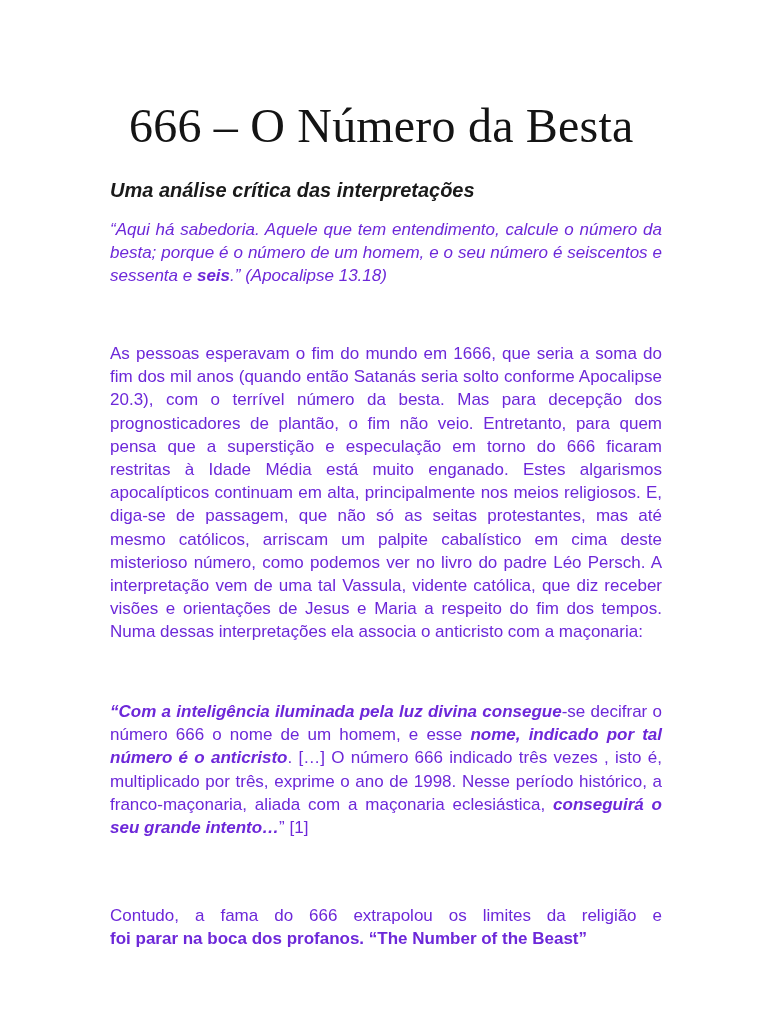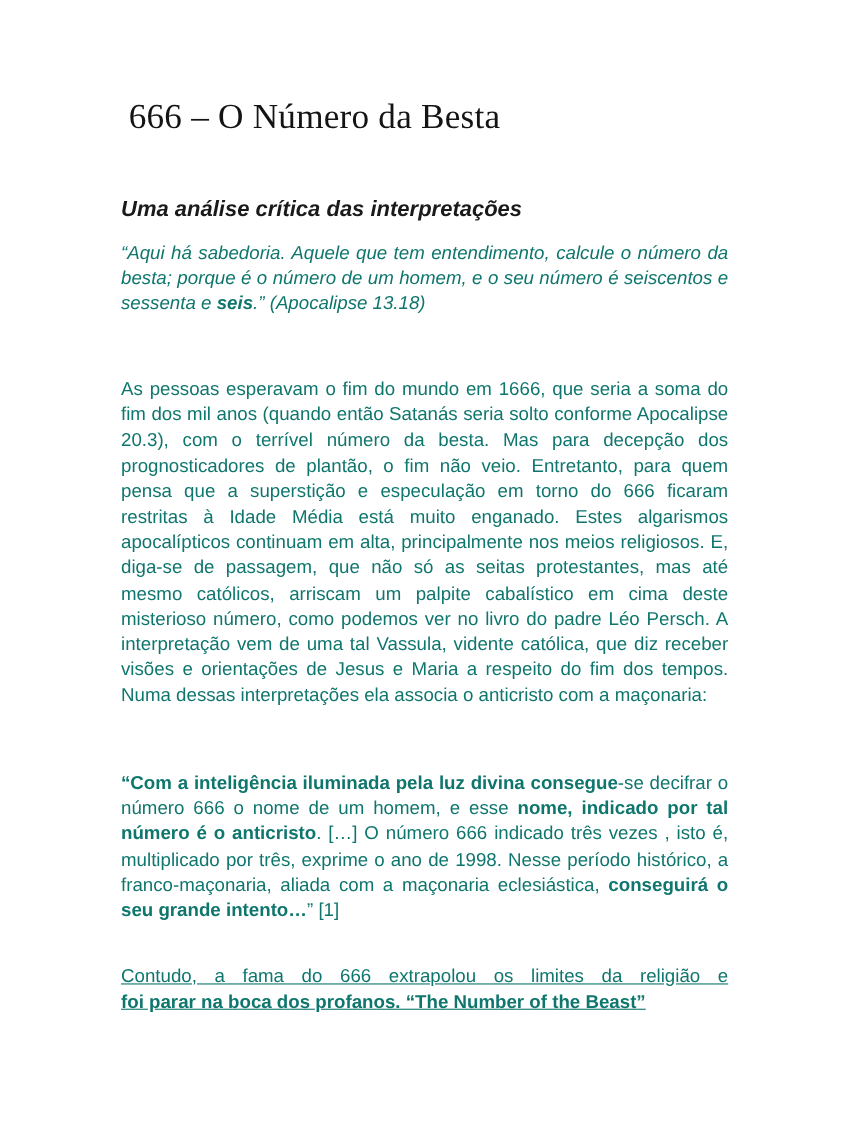--- a/index.html
+++ b/index.html
@@ -18,24 +18,24 @@
     box-sizing: border-box;
   }
   .content {
     position: absolute;
     left: 110px;
     top: 0;
     width: 550px;
   }
   .doc-title {
     font-family: "Liberation Serif", "DejaVu Serif", serif;
-    font-size: 32px;
+    font-size: 48px;
     font-weight: 400;
     color: #141414;
-    margin: 4px;
+    margin: 16px;
     padding: 0;
     letter-spacing: 0.2px;
     line-height: 1.1;
     position: absolute;
     left: 3px;
     top: 84px;
     white-space: nowrap;
   }
   .subtitle {
     font-family: "Liberation Sans", "DejaVu Sans", sans-serif;
@@ -44,21 +44,21 @@
     font-style: italic;
     color: #1a1a1a;
     position: absolute;
     left: 0;
     top: 178px;
     line-height: 1.25;
   }
   p.body-par {
     font-family: "Liberation Sans", "DejaVu Sans", sans-serif;
     font-size: 17px;
-    color: #0f766e;
+    color: #6d28d9;
     text-align: justify;
     line-height: 23.2px;
     margin: 0;
     padding: 0;
     -webkit-hyphens: none;
     hyphens: none;
   }
   .quote-scripture {
     position: absolute;
     left: 0;
@@ -77,27 +77,27 @@
     width: 552px;
   }
   .quote-vassula {
     position: absolute;
     left: 0;
     top: 700px;
     width: 552px;
   }
   .quote-vassula b {
     font-weight: bold;
+    font-style: italic;
   }
   .par-closing {
     position: absolute;
     left: 0;
-    top: 876px;
+    top: 904px;
     width: 552px;
-    text-decoration: underline;
   }
   .par-closing b {
     font-weight: bold;
   }
   .nowrapline { white-space: nowrap; }
 </style>
 </head>
 <body>
 
 <div class="page">

